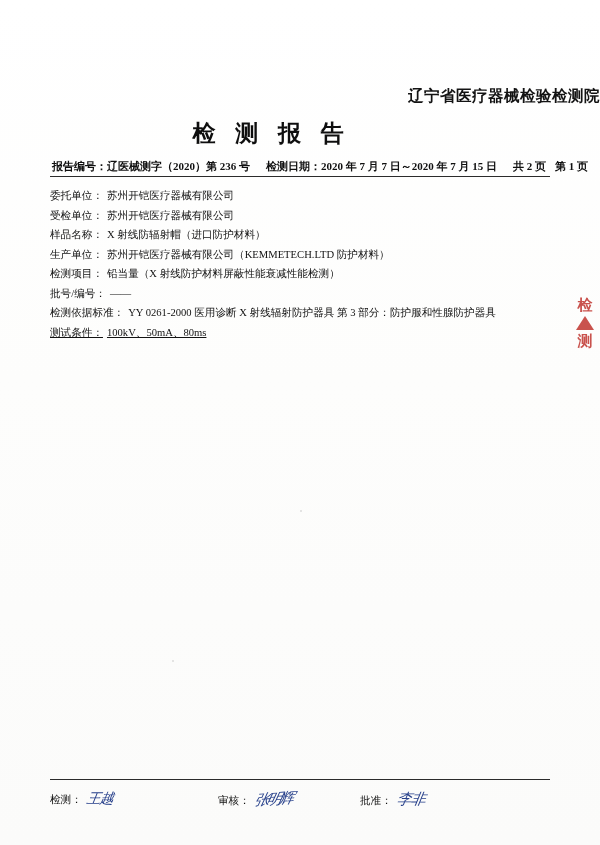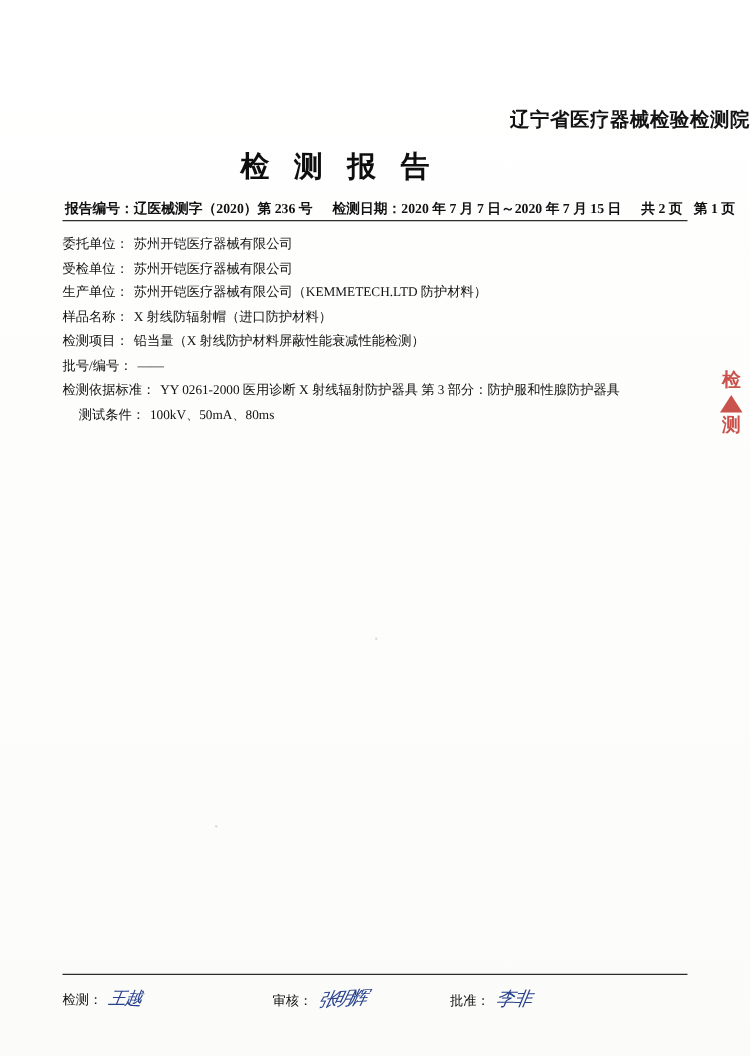--- a/index.html
+++ b/index.html
@@ -94,21 +94,21 @@
   }
   .field .label {
     font-weight: normal;
     color: #111;
   }
   .field .value {
     margin-left: 4px;
     color: #111;
   }
   .field.sub {
-    margin-left: 13px;
+    text-decoration: underline;
   }
 
   .footer {
     position: absolute;
     top: 786px;
     left: 50px;
     width: 505px;
     height: 34px;
     font-size: 10.6px;
     color: #111;
@@ -187,26 +187,26 @@
   <div class="fields">
     <div class="field">
       <span class="label">委托单位：</span>
       <span class="value">苏州开铠医疗器械有限公司</span>
     </div>
     <div class="field">
       <span class="label">受检单位：</span>
       <span class="value">苏州开铠医疗器械有限公司</span>
     </div>
     <div class="field">
+      <span class="label">样品名称：</span>
+      <span class="value">X 射线防辐射帽（进口防护材料）</span>
+    </div>
+    <div class="field">
       <span class="label">生产单位：</span>
       <span class="value">苏州开铠医疗器械有限公司（KEMMETECH.LTD 防护材料）</span>
-    </div>
-    <div class="field">
-      <span class="label">样品名称：</span>
-      <span class="value">X 射线防辐射帽（进口防护材料）</span>
     </div>
     <div class="field">
       <span class="label">检测项目：</span>
       <span class="value">铅当量（X 射线防护材料屏蔽性能衰减性能检测）</span>
     </div>
     <div class="field">
       <span class="label">批号/编号：</span>
       <span class="value">——</span>
     </div>
     <div class="field">

